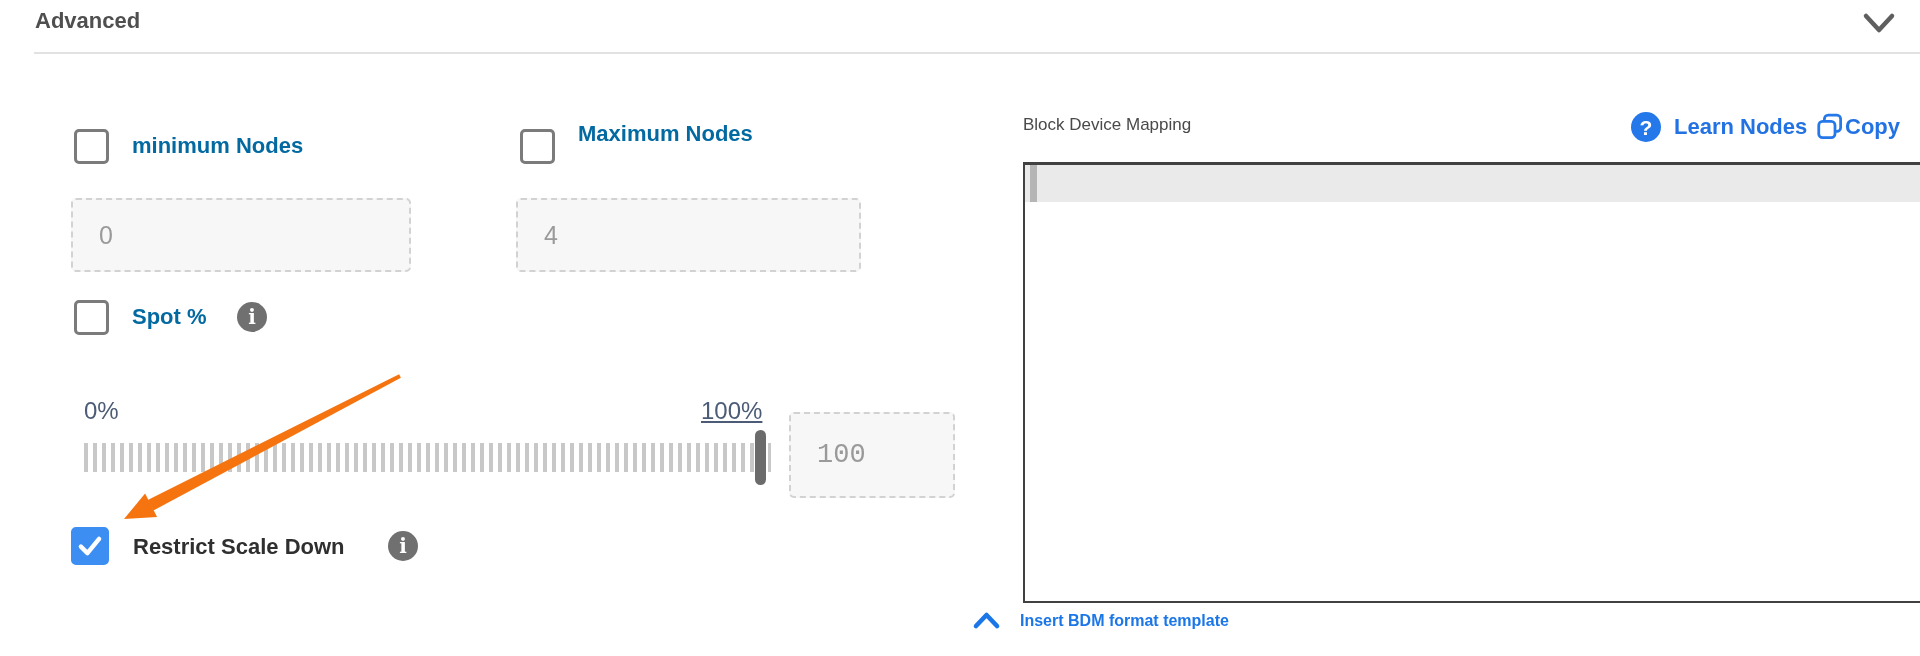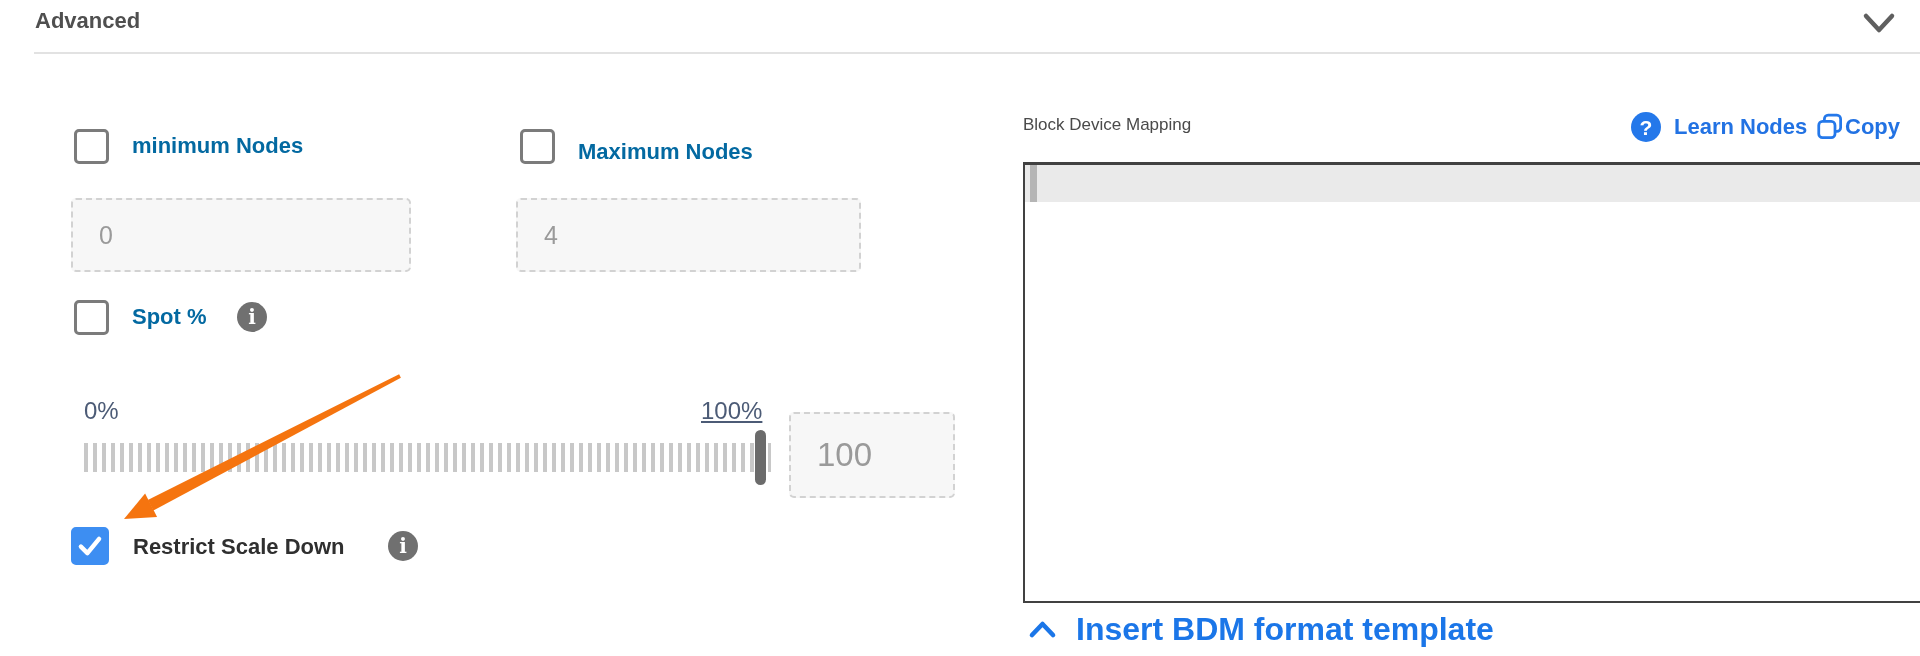--- a/index.html
+++ b/index.html
@@ -13,28 +13,28 @@
   .divider { position: absolute; left: 14px; top: 52px; width: 1893px; height: 2px; background: #e2e2e2; }
 
   
   .cbox { position: absolute; width: 35px; height: 35px; border: 3px solid #7b7b7b; border-radius: 5px; background: #fff; cursor: pointer; }
   .cbox.checked { background: #3d8ef2; border-color: #3d8ef2; display: flex; align-items: center; justify-content: center; }
   .cbox-label { position: absolute; font-size: 22px; font-weight: 600; color: #0369a1; }
 
   .min-cbox { left: 54px; top: 129px; }
   .min-label { left: 112px; top: 133px; }
   .max-cbox { left: 500px; top: 129px; }
-  .max-label { left: 558px; top: 139px; text-align: right; }
+  .max-label { left: 558px; top: 121px; text-align: right; }
 
   
   .dash-input { position: absolute; background: #f7f7f7; border: 2px dashed #d2d2d2; border-radius: 5px;
     color: #9a9a9a; font-size: 25px; font-family: "Liberation Sans", sans-serif; padding-left: 26px; outline: none; }
   .min-input { left: 51px; top: 198px; width: 340px; height: 74px; }
   .max-input { left: 496px; top: 198px; width: 345px; height: 74px; }
-  .pct-input { left: 769px; top: 412px; width: 166px; height: 86px; font-size: 33px; }
+  .pct-input { left: 769px; top: 412px; width: 166px; height: 86px; font-size: 27px; font-family: Liberation Mono, monospace; }
 
   
   .spot-cbox { left: 54px; top: 300px; }
   .spot-label { left: 112px; top: 304px; }
   .info-icon { position: absolute; width: 30px; height: 30px; border-radius: 50%; background: #707070;
     color: #fff; font-family: "DejaVu Serif", serif; font-weight: 700; font-size: 20px;
     display: flex; align-items: center; justify-content: center; line-height: 1; }
   .spot-info { left: 217px; top: 302px; }
   .restrict-info { left: 368px; top: 531px; }
 
@@ -60,22 +60,22 @@
   .learn-more { left: 1611px; top: 112px; gap: 13px; }
   .copy-link { left: 1795px; top: 112px; gap: 0; }
   .q-icon { width: 30px; height: 30px; border-radius: 50%; background: #2478ea; color: #fff;
     font-size: 21px; font-weight: 700; display: flex; align-items: center; justify-content: center; line-height: 1; }
 
   .bdm-editor { position: absolute; left: 1003px; top: 162px; width: 903px; height: 441px;
     background: #ffffff; border: 2px solid #414141; border-top-width: 3px; cursor: text; }
   .active-line { position: absolute; left: 0; top: 0; right: 0; height: 37px; background: #eaeaea; }
   .caret { position: absolute; left: 5px; top: 0; width: 7px; height: 37px; background: #b5b5b5; }
 
-  .insert-link { position: absolute; left: 1008px; top: 611px; display: flex; align-items: center; gap: 19px;
-    color: #1b76e8; font-size: 32px; font-weight: 600; cursor: pointer; }
+  .insert-link { position: absolute; left: 952px; top: 611px; display: flex; align-items: center; gap: 19px;
+    color: #1b76e8; font-size: 16px; font-weight: 600; cursor: pointer; }
 </style>
 </head>
 <body>
 
 <div class="stage">
 
   <div class="adv-title">Advanced</div>
   <svg class="hdr-chevron" viewBox="0 0 34 24">
     <polyline points="4,4 17,18 30,4" fill="none" stroke="#5f5f5f" stroke-width="4.5" stroke-linecap="round" stroke-linejoin="round"></polyline>
   </svg>

